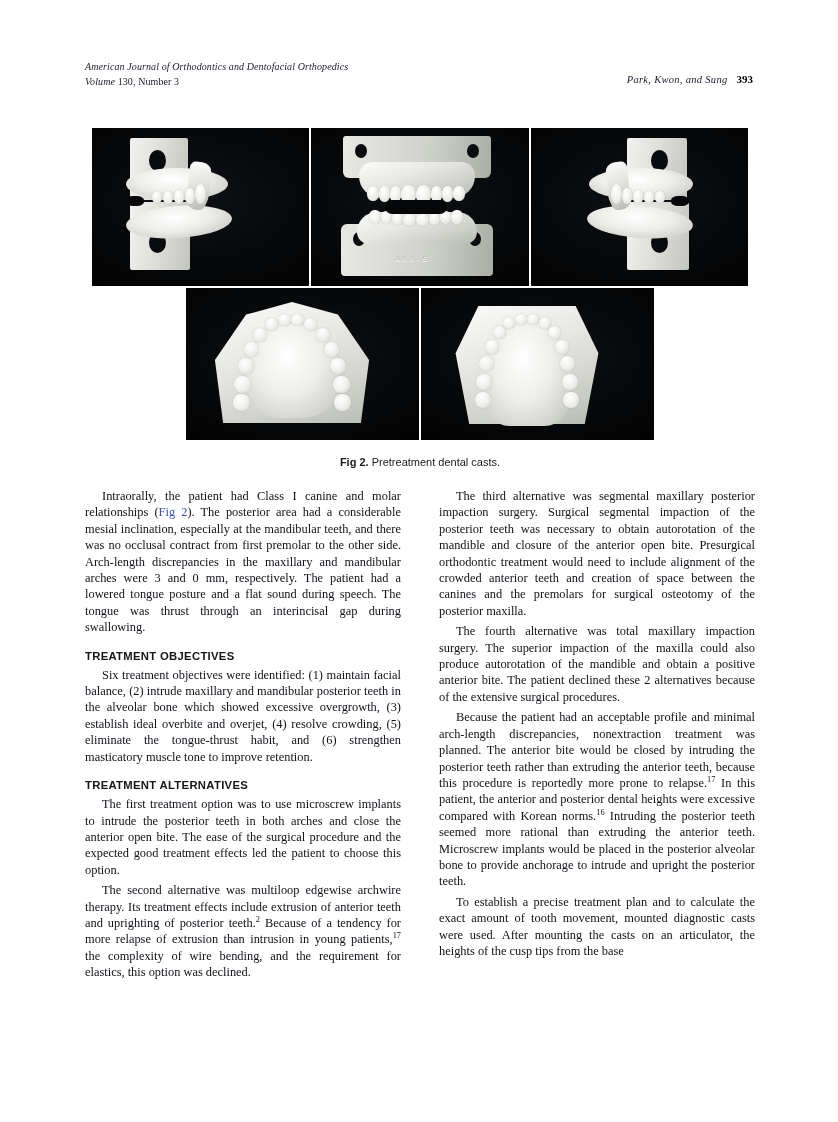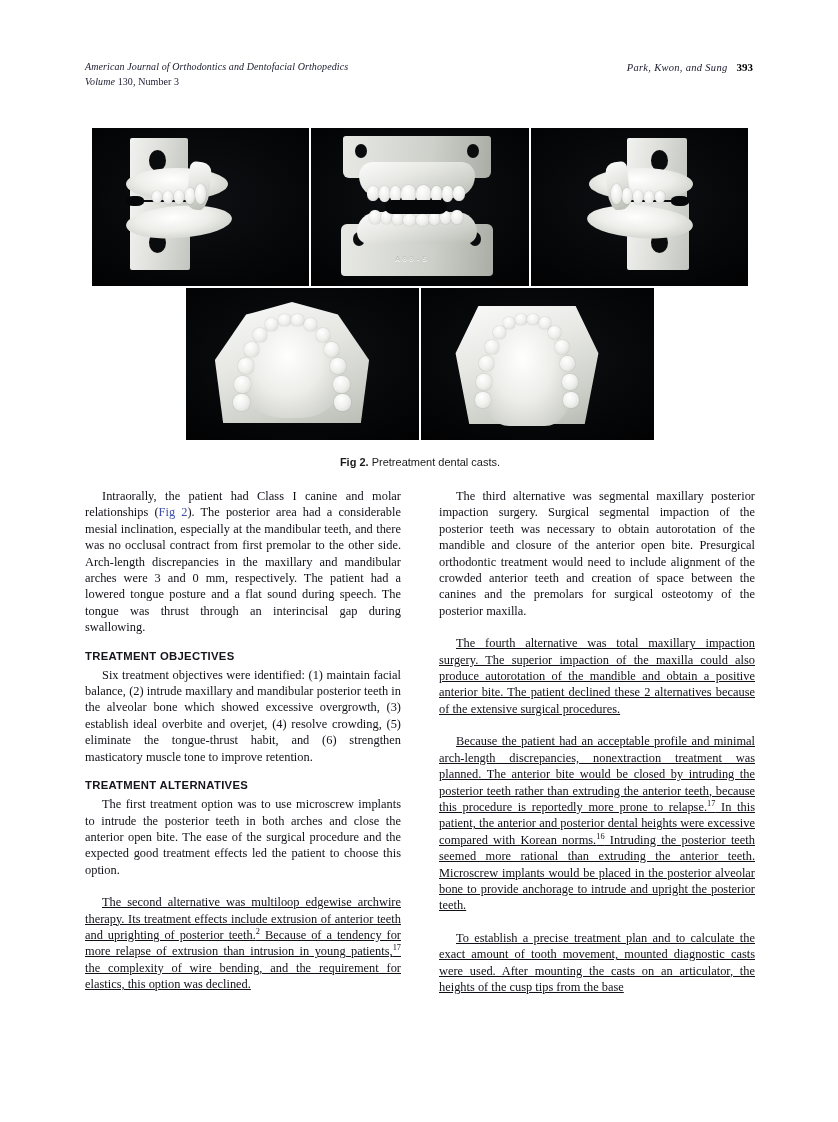--- a/index.html
+++ b/index.html
@@ -40,21 +40,21 @@
   }
   .rh-left .line2 .vol {
     font-style: italic;
   }
   .rh-left .line2 .num {
     font-style: normal;
   }
   .rh-right {
     position: absolute;
     right: 0;
-    top: 0;
+    top: 12px;
     font-size: 10.5px;
     line-height: 14.5px;
     white-space: nowrap;
     margin-left: 31px;
   }
   .rh-authors {
     font-style: italic;
     color: #1a1a2e;
     letter-spacing: 0.3px;
   }
@@ -171,22 +171,21 @@
     margin: 0;
     font-family: "Liberation Serif", serif;
     font-size: 12.4px;
     line-height: 16.4px;
     text-align: justify;
     text-indent: 17px;
     color: #101018;
     hyphens: auto;
   }
   p.para + p.para {
-    margin-top: 16px;
-    text-decoration: underline;
+    margin-top: 4px;
   }
   h2.section {
     margin: 14px 0 5px 0;
     font-family: "Liberation Sans", sans-serif;
     font-size: 11.3px;
     font-weight: bold;
     letter-spacing: 0.3px;
     color: #15151c;
     text-transform: uppercase;
   }

